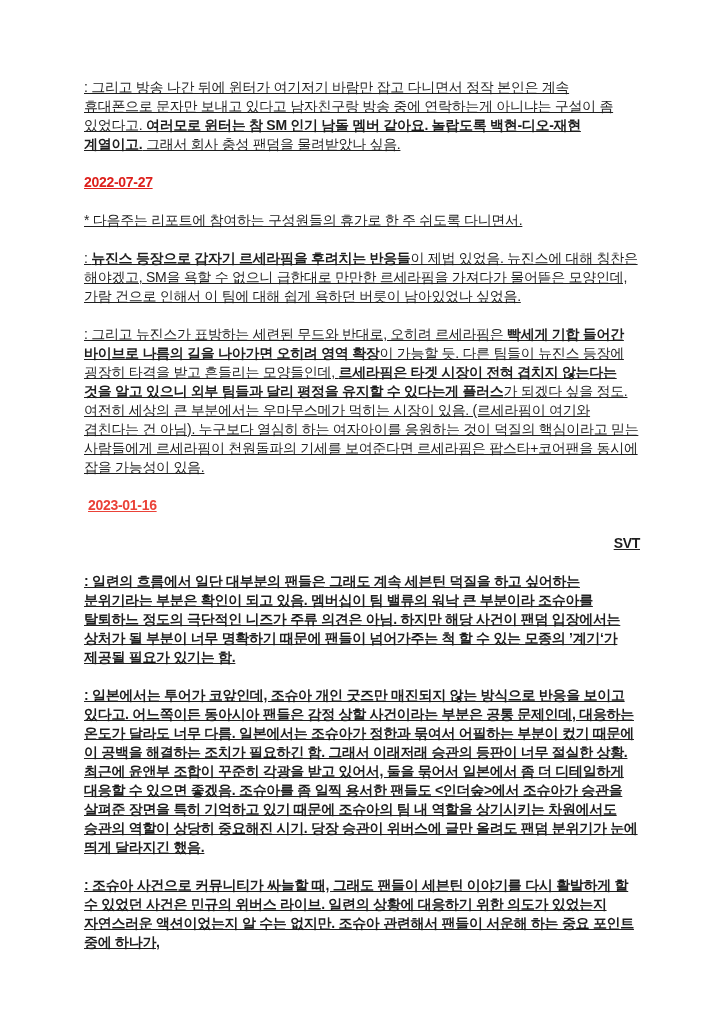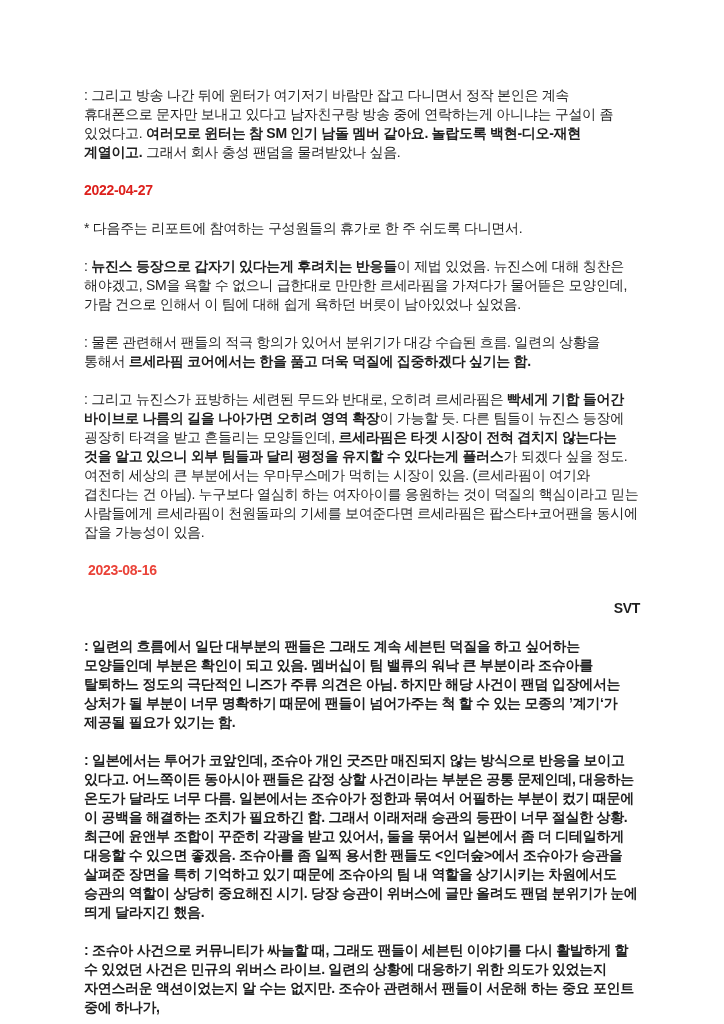--- a/index.html
+++ b/index.html
@@ -14,26 +14,27 @@
     font-family: "Liberation Sans", "DejaVu Sans", sans-serif;
   }
   .doc {
     box-sizing: border-box;
     width: 724px;
     min-height: 1024px;
     padding: 78px 84px 60px 84px;
     background: #ffffff;
   }
   .doc p {
-    margin: 8px 0 19px 0;
+    margin: 0 0 19px 0;
     font-size: 14px;
     line-height: 19px;
     letter-spacing: -0.3px;
     word-break: keep-all;
     overflow-wrap: break-word;
+    text-decoration: underline;
   }
   .b { font-weight: 700; }
   .date {
     font-weight: 700;
     font-size: 15px;
     line-height: 19px;
     margin: 0 0 19px 0;
   }
   .gap-large { margin-top: 54px; }
   .gap-medium { margin-top: 42px; }
@@ -50,34 +51,33 @@
     text-align: right;
   }
 </style>
 </head>
 <body>
 
 <div class="doc" style="color: rgb(30, 30, 30);">
 
   <p><span>: 그리고 방송 나간 뒤에 윈터가 여기저기 바람만 잡고 다니면서 정작 본인은 계속 휴대폰으로 문자만 보내고 있다고 남자친구랑 방송 중에 연락하는게 아니냐는 구설이 좀 있었다고. </span><span class="b">여러모로 윈터는 참 SM 인기 남돌 멤버 같아요. 놀랍도록 백현-디오-재현 계열이고.</span><span> 그래서 회사 충성 팬덤을 물려받았나 싶음.</span></p>
 
-  <p class="date gap-large" style="color: rgb(221, 32, 28);">2022-04-27</p>
+  <p class="date gap-large" style="color: rgb(221, 32, 28);">2022-07-27</p>
 
   <p>* 다음주는 리포트에 참여하는 구성원들의 휴가로 한 주 쉬도록 다니면서.</p>
 
 
-  <p><span>: </span><span class="b">뉴진스 등장으로 갑자기 있다는게 후려치는 반응들</span><span>이 제법 있었음. 뉴진스에 대해 칭찬은 해야겠고, SM을 욕할 수 없으니 급한대로 만만한 르세라핌을 가져다가 물어뜯은 모양인데, 가람 건으로 인해서 이 팀에 대해 쉽게 욕하던 버릇이 남아있었나 싶었음.</span></p>
+  <p><span>: </span><span class="b">뉴진스 등장으로 갑자기 르세라핌을 후려치는 반응들</span><span>이 제법 있었음. 뉴진스에 대해 칭찬은 해야겠고, SM을 욕할 수 없으니 급한대로 만만한 르세라핌을 가져다가 물어뜯은 모양인데, 가람 건으로 인해서 이 팀에 대해 쉽게 욕하던 버릇이 남아있었나 싶었음.</span></p>
 
-  <p><span>: 물론 관련해서 팬들의 적극 항의가 있어서 분위기가 대강 수습된 흐름. 일련의 상황을 통해서 </span><span class="b">르세라핌 코어에서는 한을 품고 더욱 덕질에 집중하겠다 싶기는 함.</span></p>
 
   <p><span>: 그리고 뉴진스가 표방하는 세련된 무드와 반대로, 오히려 르세라핌은 </span><span class="b">빡세게 기합 들어간 바이브로 나름의 길을 나아가면 오히려 영역 확장</span><span>이 가능할 듯. 다른 팀들이 뉴진스 등장에 굉장히 타격을 받고 흔들리는 모양들인데, </span><span class="b">르세라핌은 타겟 시장이 전혀 겹치지 않는다는 것을 알고 있으니 외부 팀들과 달리 평정을 유지할 수 있다는게 플러스</span><span>가 되겠다 싶을 정도. 여전히 세상의 큰 부분에서는 우마무스메가 먹히는 시장이 있음. (르세라핌이 여기와 겹친다는 건 아님). 누구보다 열심히 하는 여자아이를 응원하는 것이 덕질의 핵심이라고 믿는 사람들에게 르세라핌이 천원돌파의 기세를 보여준다면 르세라핌은 팝스타+코어팬을 동시에 잡을 가능성이 있음.</span></p>
 
-  <p class="date gap-medium date-indent" style="color: rgb(234, 66, 56);">2023-08-16</p>
+  <p class="date gap-medium date-indent" style="color: rgb(234, 66, 56);">2023-01-16</p>
 
   <p class="heading">SVT</p>
 
-  <p><span class="b">: 일련의 흐름에서 일단 대부분의 팬들은 그래도 계속 세븐틴 덕질을 하고 싶어하는 모양들인데 부분은 확인이 되고 있음. 멤버십이 팀 밸류의 워낙 큰 부분이라 조슈아를 탈퇴하느 정도의 극단적인 니즈가 주류 의견은 아님. 하지만 해당 사건이 팬덤 입장에서는 상처가 될 부분이 너무 명확하기 때문에 팬들이 넘어가주는 척 할 수 있는 모종의 ’계기‘가 제공될 필요가 있기는 함.</span></p>
+  <p><span class="b">: 일련의 흐름에서 일단 대부분의 팬들은 그래도 계속 세븐틴 덕질을 하고 싶어하는 분위기라는 부분은 확인이 되고 있음. 멤버십이 팀 밸류의 워낙 큰 부분이라 조슈아를 탈퇴하느 정도의 극단적인 니즈가 주류 의견은 아님. 하지만 해당 사건이 팬덤 입장에서는 상처가 될 부분이 너무 명확하기 때문에 팬들이 넘어가주는 척 할 수 있는 모종의 ’계기‘가 제공될 필요가 있기는 함.</span></p>
 
   <p><span class="b">: 일본에서는 투어가 코앞인데, 조슈아 개인 굿즈만 매진되지 않는 방식으로 반응을 보이고 있다고. 어느쪽이든 동아시아 팬들은 감정 상할 사건이라는 부분은 공통 문제인데, 대응하는 온도가 달라도 너무 다름. 일본에서는 조슈아가 정한과 묶여서 어필하는 부분이 컸기 때문에 이 공백을 해결하는 조치가 필요하긴 함. 그래서 이래저래 승관의 등판이 너무 절실한 상황. 최근에 윤앤부 조합이 꾸준히 각광을 받고 있어서, 둘을 묶어서 일본에서 좀 더 디테일하게 대응할 수 있으면 좋겠음. 조슈아를 좀 일찍 용서한 팬들도 &lt;인더숲&gt;에서 조슈아가 승관을 살펴준 장면을 특히 기억하고 있기 때문에 조슈아의 팀 내 역할을 상기시키는 차원에서도 승관의 역할이 상당히 중요해진 시기. 당장 승관이 위버스에 글만 올려도 팬덤 분위기가 눈에 띄게 달라지긴 했음.</span></p>
 
   <p><span class="b">: 조슈아 사건으로 커뮤니티가 싸늘할 때, 그래도 팬들이 세븐틴 이야기를 다시 활발하게 할 수 있었던 사건은 민규의 위버스 라이브. 일련의 상황에 대응하기 위한 의도가 있었는지 자연스러운 액션이었는지 알 수는 없지만. 조슈아 관련해서 팬들이 서운해 하는 중요 포인트 중에 하나가,</span></p>
 
 </div>
 
 </body></html>

